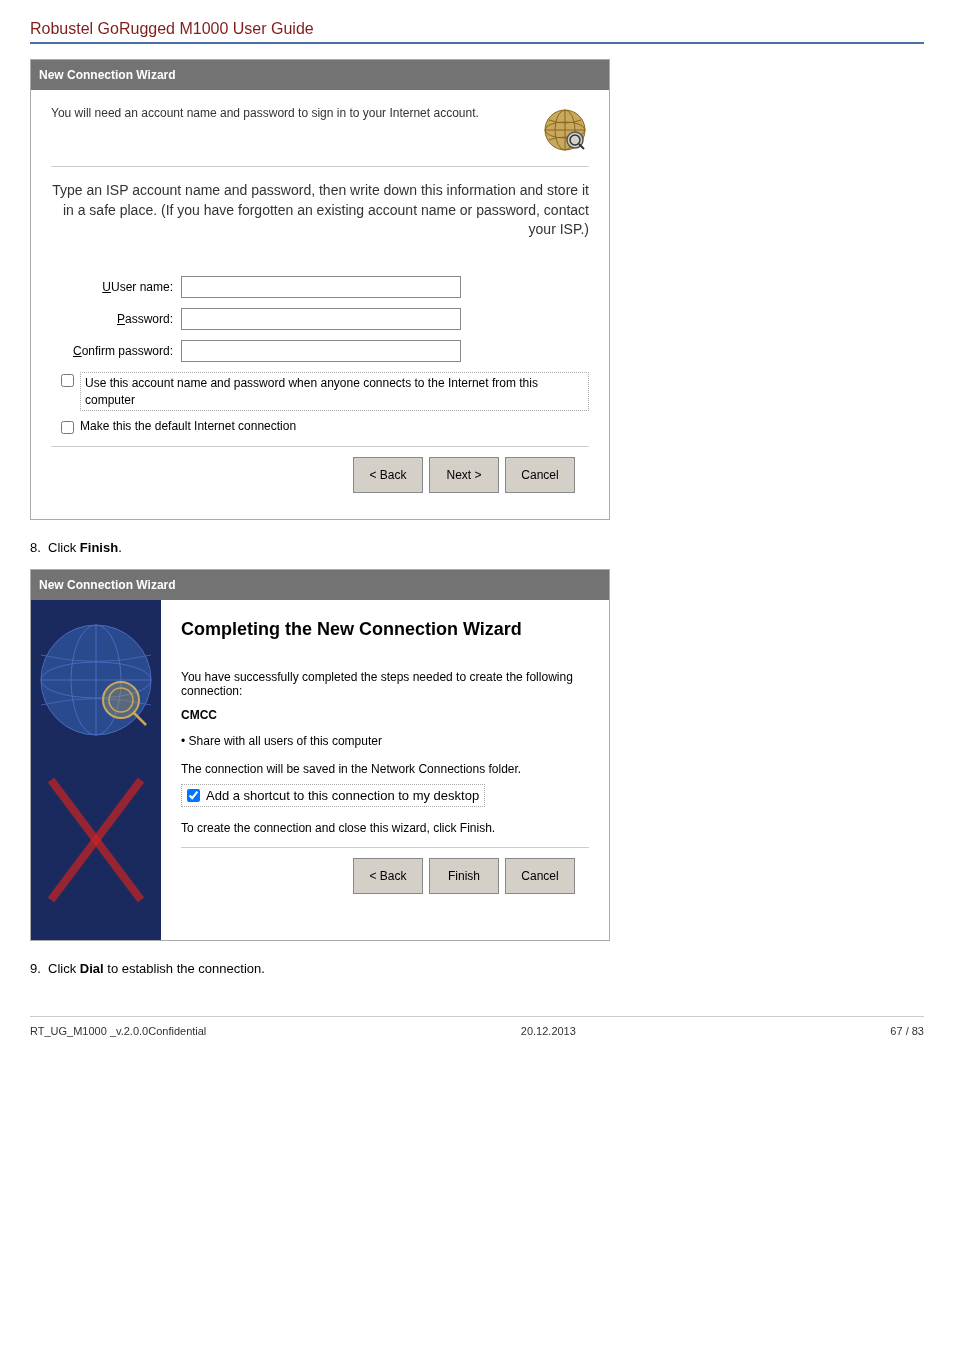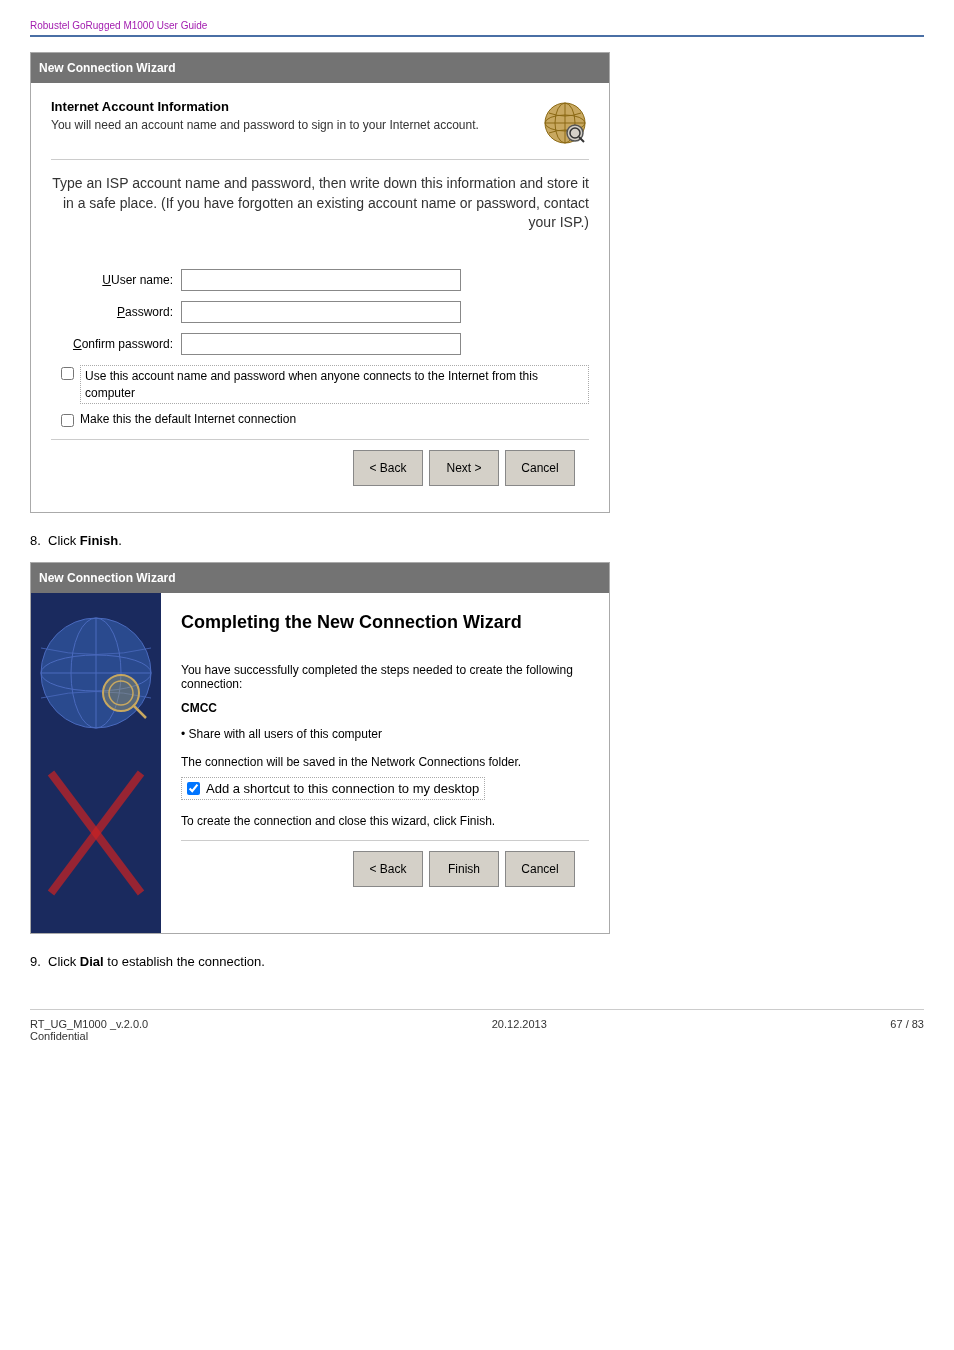--- a/index.html
+++ b/index.html
@@ -7,22 +7,22 @@
       background: #fff;
       font-family: Arial, sans-serif;
       font-size: 13px;
       color: #000;
       width: 954px;
       min-height: 1350px;
       padding: 20px 30px;
     }
 
     .page-header {
-      font-size: 10px;
-      color: #a21caf;
+      font-size: 16px;
+      color: #7f1d1d;
       margin-bottom: 15px;
       border-bottom: 2px solid #4a6fa5;
       padding-bottom: 4px;
     }
 
     .wizard-box {
       border: 1px solid #aaa;
       margin-bottom: 20px;
       background: #fff;
       width: 580px;
@@ -235,21 +235,21 @@
     .footer-note {
       margin-top: 40px;
       border-top: 1px solid #ccc;
       padding-top: 8px;
       display: flex;
       justify-content: space-between;
       font-size: 11px;
       color: #333;
     }
 
-    .footer-left { display: flex; flex-direction: column; }
+    .footer-left { display: flex; }
     .footer-center { text-align: center; }
     .footer-right { text-align: right; }
 
     
     .globe-icon-area {
       display: flex;
       align-items: center;
       justify-content: center;
     }
   </style>
@@ -260,21 +260,20 @@
   <span>Robustel GoRugged M1000 User Guide</span>
 </div>
 
 <div class="wizard-box">
   <div class="wizard-title-bar">
     <span>New Connection Wizard</span>
   </div>
   <div class="wizard-body">
     <div class="wizard-header-section">
       <div class="wizard-header-text">
-        <h2>Internet Account Information</h2>
         <p>You will need an account name and password to sign in to your Internet account.</p>
       </div>
       <div class="wizard-icon globe-icon-area">
 
         <svg width="48" height="48" viewBox="0 0 48 48" xmlns="http://www.w3.org/2000/svg">
           <circle cx="24" cy="24" r="20" fill="#c8a860" stroke="#8b6914" stroke-width="1"></circle>
           <ellipse cx="24" cy="24" rx="10" ry="20" fill="none" stroke="#8b6914" stroke-width="1"></ellipse>
           <line x1="4" y1="24" x2="44" y2="24" stroke="#8b6914" stroke-width="1"></line>
           <line x1="24" y1="4" x2="24" y2="44" stroke="#8b6914" stroke-width="1"></line>
           <ellipse cx="24" cy="24" rx="20" ry="8" fill="none" stroke="#8b6914" stroke-width="1"></ellipse>

